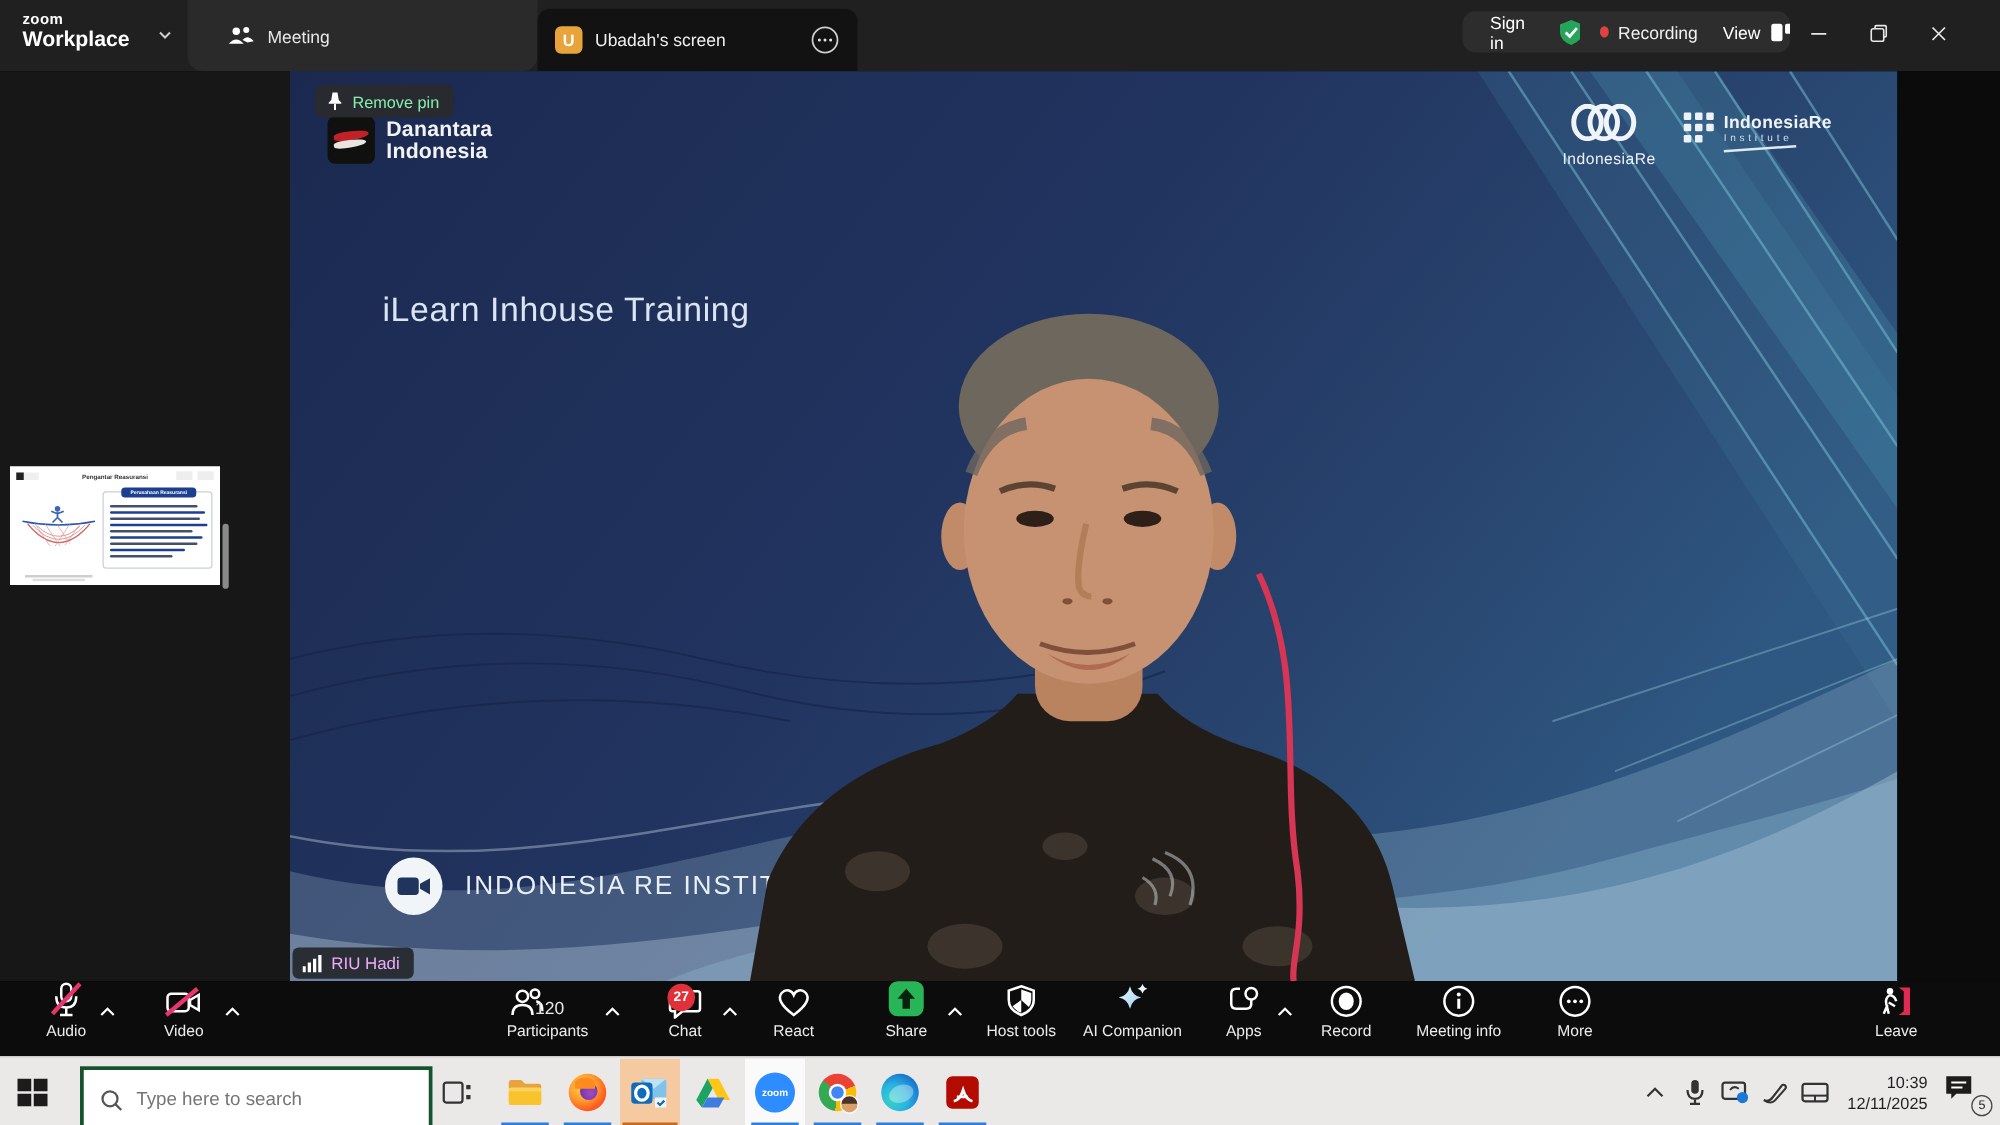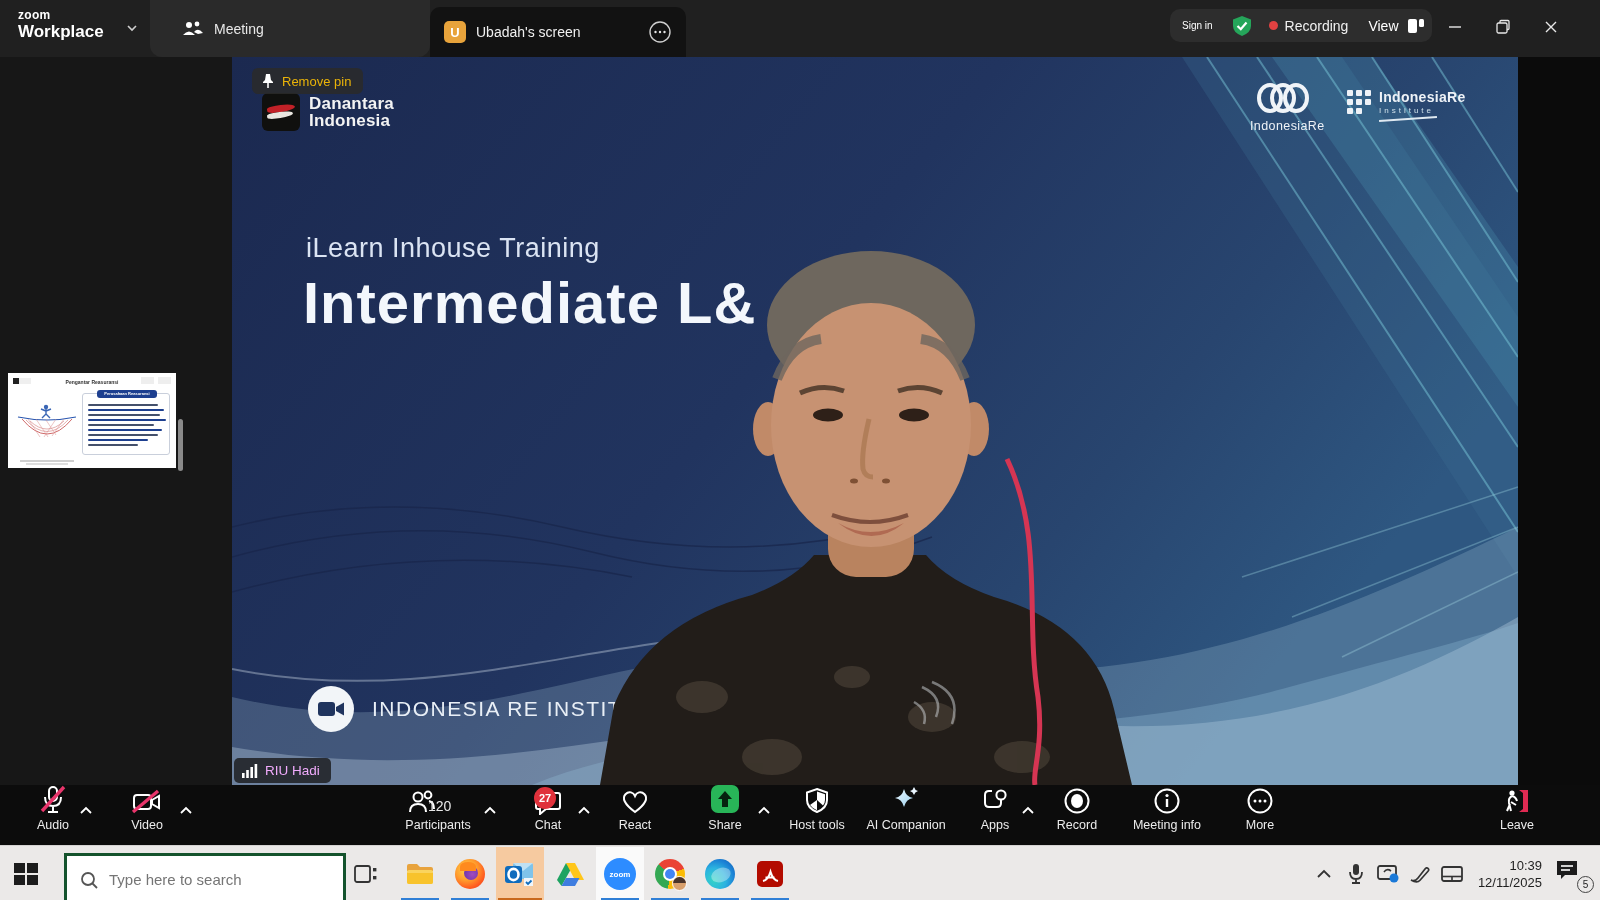--- a/index.html
+++ b/index.html
@@ -16,21 +16,21 @@
   .tab-meeting { position:absolute; left:150px; top:0; width:280px; height:57px; background:#2a2a2a;
                  display:flex; align-items:center; gap:10px; padding-left:32px; border-radius:0 0 12px 12px; }
   .tab-meeting span { color:#e8e8e8; font-size:14px; }
   .tab-share { position:absolute; left:430px; top:7px; width:256px; height:50px; background:#121212;
                border-radius:10px 10px 0 0; display:flex; align-items:center; padding:0 14px; gap:10px; }
   .tab-avatar { width:22px; height:22px; border-radius:5px; background:#e8a33b; color:#fff;
                 font-size:13px; font-weight:700; display:flex; align-items:center; justify-content:center; }
   .tab-share .t { color:#f0f0f0; font-size:14px; flex:1; }
   .pill { position:absolute; left:1170px; top:9px; width:262px; height:33px; background:#2d2d2d;
           border-radius:10px; display:flex; align-items:center; }
-  .pill .signin { color:#fff; font-size:10px; margin-left:12px; }
+  .pill .signin { color:#fff; font-size:14px; margin-left:22px; }
   .pill .shield { margin-left:18px; }
   .rec-dot { width:9px; height:9px; border-radius:50%; background:#e04141; margin-left:16px; }
   .pill .rec { color:#f0f0f0; font-size:14px; margin-left:7px; }
   .pill .view { color:#fff; font-size:14px; margin-left:20px; }
   .winbtn { position:absolute; top:12px; width:34px; height:30px; display:flex; align-items:center; justify-content:center; }
 
   
   .filmstrip { position:absolute; left:0; top:57px; width:232px; height:728px; background:#171717; }
   .thumb { position:absolute; left:8px; top:316px; width:168px; height:95px; background:#fff; overflow:hidden; }
   .thumb .t-title { position:absolute; left:0; right:0; top:6px; text-align:center; font-size:5px; color:#333; font-weight:700; }
@@ -45,21 +45,21 @@
   .t-net { position:absolute; left:8px; top:30px; width:62px; height:40px; }
   .t-cap { position:absolute; left:12px; bottom:6px; width:54px; height:2px; background:#cfcfcf; }
   .t-cap2 { position:absolute; left:18px; bottom:3px; width:42px; height:2px; background:#dedede; }
   .strip-scroll { position:absolute; left:178px; top:362px; width:5px; height:52px; background:#8a8a8a; border-radius:3px; }
 
   
   .stage { position:absolute; left:232px; top:57px; width:1286px; height:728px; overflow:hidden; background:#1d2c55; }
   .stage svg.bg { position:absolute; left:0; top:0; }
   .removepin { position:absolute; left:20px; top:11px; height:26px; background:rgba(42,42,42,.88); border-radius:6px;
                display:flex; align-items:center; gap:7px; padding:0 12px 0 9px; }
-  .removepin span { color:#eab308; font-size:13px; }
+  .removepin span { color:#86efac; font-size:13px; }
   .dlogo { position:absolute; left:30px; top:36px; display:flex; gap:9px; align-items:center; }
   .dlogo .sq { width:38px; height:38px; background:#10100e; border-radius:6px; position:relative; overflow:hidden; }
   .dlogo .sq i { position:absolute; left:5px; top:12px; width:28px; height:7px; background:#c22127; border-radius:40% 60% 60% 40%; transform:rotate(-8deg); }
   .dlogo .sq em { position:absolute; left:5px; top:19px; width:26px; height:6px; background:#e9e6e0; border-radius:40% 60% 60% 40%; transform:rotate(-8deg); }
   .dlogo .tx { color:#f3f3f3; font-weight:700; font-size:17px; line-height:17px; letter-spacing:.2px; }
   .kicker { position:absolute; left:74px; top:176px; font-size:27px; color:#dbe4f3; letter-spacing:.5px; }
   .slide-title { position:absolute; left:71px; top:212px; font-size:58px; font-weight:700; color:#f3f7fc; letter-spacing:1px; white-space:nowrap; }
   .irlogo { position:absolute; left:1018px; top:26px; width:66px; text-align:center; }
   .irlogo .tx { color:#eef2f7; font-size:12.5px; margin-top:2px; letter-spacing:.4px; }
   .irilogo { position:absolute; left:1114px; top:32px; display:flex; gap:7px; align-items:flex-start; }
@@ -251,21 +251,20 @@
           <i></i>
           <em></em>
         </div>
       <div class="tx">
         <div>Danantara</div>
         <div>Indonesia</div>
       </div>
     </div>
 
     <div class="kicker">iLearn Inhouse Training</div>
-    <div class="slide-title">Intermediate L&amp;</div>
 
     <div class="irlogo">
       <svg width="66" height="30">
         <ellipse cx="20" cy="15" rx="11" ry="13" fill="none" stroke="#f0f4f8" stroke-width="4"></ellipse>
         <ellipse cx="33" cy="15" rx="11" ry="13" fill="none" stroke="#f0f4f8" stroke-width="4"></ellipse>
         <ellipse cx="46" cy="15" rx="11" ry="13" fill="none" stroke="#f0f4f8" stroke-width="4"></ellipse>
       </svg>
       <div class="tx">IndonesiaRe</div>
     </div>
 

